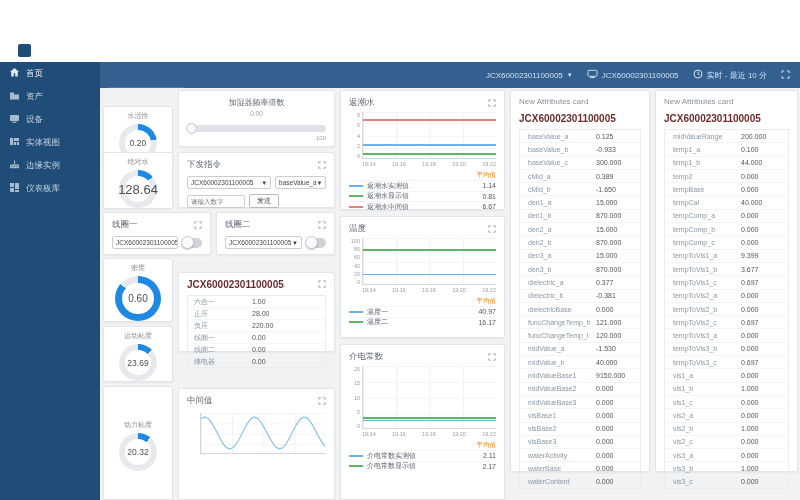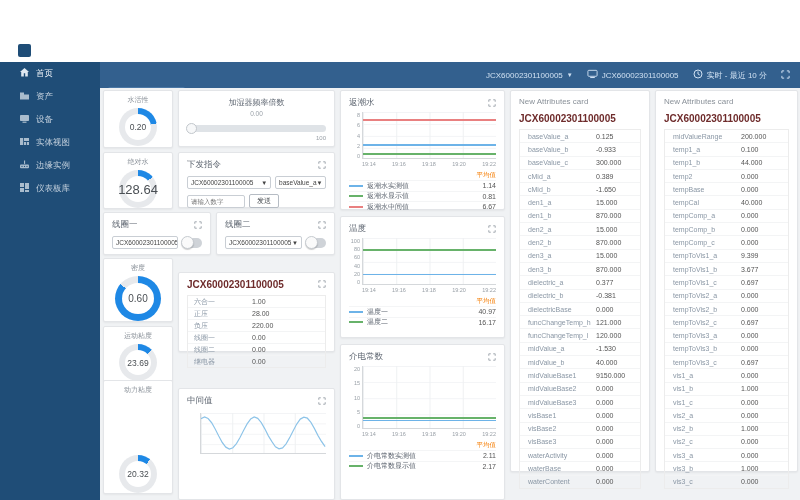--- a/index.html
+++ b/index.html
@@ -2,21 +2,21 @@
 <html><head>
 <meta charset="utf-8">
 <style>
   html,body{margin:0;padding:0;background:#fff;}
   .screen{position:relative;width:800px;height:500px;overflow:hidden;background:#fff;
           font-family:"Liberation Sans","DejaVu Sans",sans-serif;-webkit-font-smoothing:antialiased;}
   
   .app-logo{position:absolute;left:18px;top:44px;width:13px;height:13px;background:#1f4d77;border-radius:2px;}
   
   .sidebar{position:absolute;left:0;top:62px;width:100px;height:438px;background:#1f4d77;}
-  .menu-item{height:23px;display:flex;align-items:center;padding-left:19px;gap:6px;color:#c3d0dd;font-size:8.5px;cursor:pointer;}
+  .menu-item{height:23px;display:flex;align-items:center;padding-left:9px;gap:6px;color:#c3d0dd;font-size:8.5px;cursor:pointer;}
   .menu-item:first-child{color:#eef3f8;}
   .menu-item svg{flex:0 0 auto;}
   
   .topbar{position:absolute;left:100px;top:62px;width:700px;height:26px;background:#33608e;display:flex;align-items:center;box-sizing:border-box;padding:0 10px 0 8px;}
   .dash-tab{background:#4b78a6;color:#fff;font-size:9.5px;font-weight:bold;padding:4px 10px;border-radius:2px;white-space:nowrap;margin-top:44px;}
   .topbar-right{margin-left:auto;display:flex;align-items:center;gap:14px;color:#cfe0f2;font-size:8px;}
   .tb-item{display:flex;align-items:center;gap:4px;white-space:nowrap;cursor:pointer;}
   .caret{font-size:6px;line-height:1;}
   
   .content{position:absolute;left:100px;top:88px;width:700px;height:412px;background:#f0f2f4;}
@@ -153,21 +153,21 @@
         <span>实时 - 最近 10 分</span>
       </div>
       <span><svg width="9" height="9" viewBox="0 0 10 10">
             <path d="M1 3.5V1h2.5M6.5 1H9v2.5M9 6.5V9H6.5M3.5 9H1V6.5" fill="none" stroke="#cfe0f2" stroke-width="1.1"></path>
           </svg></span>
     </div>
   </header>
 
   <main class="content">
 
-    <div class="card gauge-card" style="left:3px;top:2px;width:70px;height:58px;">
+    <div class="card gauge-card" style="left:3px;top:18px;width:70px;height:58px;">
       <div class="gauge-title">水活性</div>
       <div class="donut" style="background: conic-gradient(rgb(30, 136, 229) 0deg, rgb(30, 136, 229) 22%, rgb(231, 233, 236) 22%, rgb(231, 233, 236) 100%);">
           <span class="val">0.20</span>
         </div>
     </div>
     <div class="card gauge-card" style="left:3px;top:64px;width:70px;height:57px;">
       <div class="gauge-title">绝对水</div>
       <div class="donut" style="background: conic-gradient(rgb(30, 136, 229) 0deg, rgb(30, 136, 229) 14%, rgb(231, 233, 236) 14%, rgb(231, 233, 236) 100%);">
           <span class="val" style="font-size:13px;">128.64</span>
         </div>
@@ -177,21 +177,21 @@
       <div class="donut big" style="background: conic-gradient(rgb(30, 136, 229) 0deg, rgb(30, 136, 229) 86%, rgb(231, 233, 236) 86%, rgb(231, 233, 236) 100%);">
           <span class="val">0.60</span>
         </div>
     </div>
     <div class="card gauge-card" style="left:3px;top:238px;width:70px;height:56px;text-align:center;">
       <div class="gauge-title">运动粘度</div>
       <div class="donut" style="background: conic-gradient(rgb(30, 136, 229) 0deg, rgb(30, 136, 229) 13%, rgb(231, 233, 236) 13%, rgb(231, 233, 236) 100%);">
           <span class="val">23.69</span>
         </div>
     </div>
-    <div class="card gauge-card" style="left:3px;top:292px;width:70px;height:114px;justify-content:space-between;">
+    <div class="card gauge-card" style="left:3px;top:298px;width:70px;height:114px;justify-content:center;">
       <div class="gauge-title">动力粘度</div>
       <div class="donut" style="background: conic-gradient(rgb(30, 136, 229) 0deg, rgb(30, 136, 229) 11%, rgb(231, 233, 236) 11%, rgb(231, 233, 236) 100%);">
           <span class="val">20.32</span>
         </div>
     </div>
 
     <div class="card cmd-card" style="left:78px;top:64px;width:157px;height:56px;">
       <div class="card-head">
         <span>下发指令</span>
         <span class="fs-icon"><svg width="8" height="8" viewBox="0 0 10 10">

